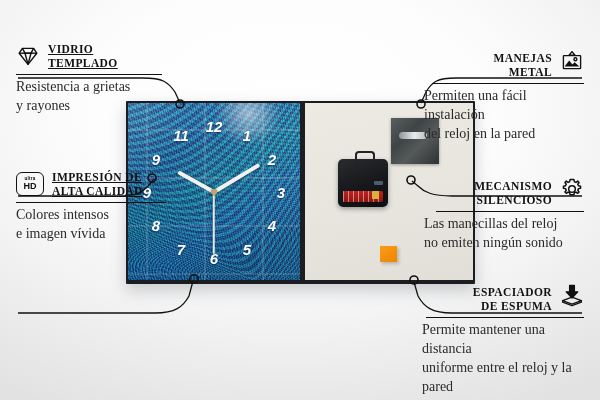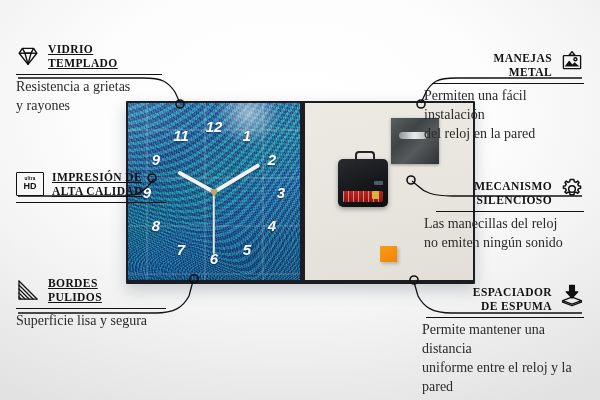--- a/index.html
+++ b/index.html
@@ -143,21 +143,21 @@
   #c-espaciador{left:422px;top:276px; width:162px;}
 
   #c-vidrio .rule{width:146px;}
   #c-impresion .rule{width:150px;}
   #c-bordes .rule{width:150px;}
   #c-manejas .rule{margin-left:auto;width:152px;}
   #c-mecanismo .rule{margin-left:auto;width:148px;}
   #c-espaciador .rule{margin-left:auto;width:158px;}
 
   .hdbadge{
-    width:26px;height:22px;border:1.6px solid #111;border-radius:1px;
+    width:26px;height:22px;border:1.6px solid #111;border-radius:6px;
     display:flex;flex-direction:column;align-items:center;justify-content:center;color:#111;
     flex:0 0 26px;
   }
   .hdbadge .u{font-family:"Liberation Sans",sans-serif;font-size:4.6px;font-weight:700;line-height:1;letter-spacing:.2px;}
   .hdbadge .h{font-family:"Liberation Sans",sans-serif;font-size:9px;font-weight:700;line-height:1.05;}
 </style>
 </head>
 <body>
 
 <div id="stage">
@@ -250,40 +250,24 @@
   <div class="callout left" id="c-impresion">
     <div class="head">
       <span class="hdbadge">
         <span class="u">ultra</span>
         <span class="h">HD</span>
       </span>
       <span class="ttl">IMPRESIÓN DE
 ALTA CALIDAD</span>
     </div>
     <div class="rule"></div>
-  </div>
-
-  <div class="callout left" id="c-bordes">
-    <div class="head">
-      <span class="ic">
-        <svg viewBox="0 0 24 24" fill="none" stroke="currentColor" stroke-width="1.25" stroke-linecap="round">
-          <path d="M3 3 L21 21"></path>
-            <path d="M3 7 L17 21"></path>
-            <path d="M3 11 L13 21"></path>
-          <path d="M3 15 L9 21"></path>
-            <path d="M3 19 L5 21"></path>
-          <path d="M3 3 L3 21 L21 21"></path>
-        </svg>
-      </span>
-      <span class="ttl">BORDES
-PULIDOS</span>
-    </div>
-    <div class="rule"></div>
-    <div class="desc">Superficie lisa y segura</div>
-  </div>
+    <div class="desc">Colores intensos
+e imagen vívida</div>
+  </div>
+
 
   <div class="callout right" id="c-manejas">
     <div class="head">
       <span class="ttl">MANEJAS
 METAL</span>
       <span class="ic">
         <svg viewBox="0 0 24 24" fill="none" stroke="currentColor" stroke-width="1.35" stroke-linejoin="round">
           <path d="M12 2.6 L9 6.2 H15 Z"></path>
           <rect x="3.4" y="6.6" width="17.2" height="13" rx="0.6"></rect>
           <path d="M4.6 17.6 L9.2 11.6 L12.4 15.6 L14.6 13.2 L19.4 17.6 Z" fill="currentColor" stroke="none"></path>

